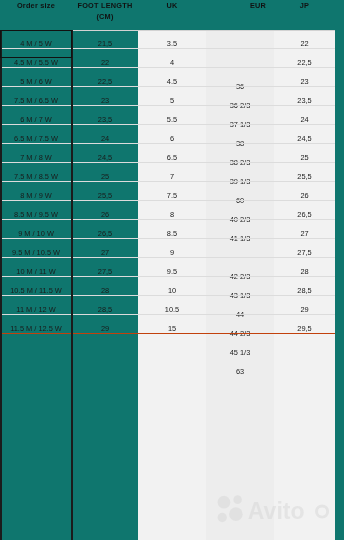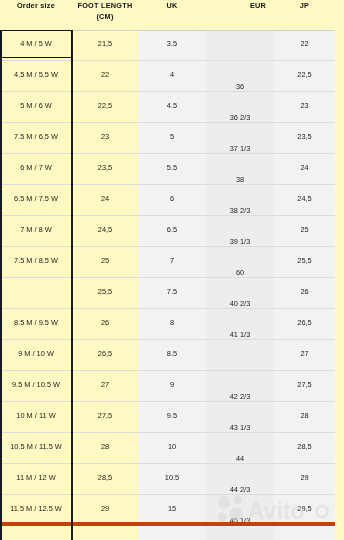--- a/index.html
+++ b/index.html
@@ -13,21 +13,21 @@
     overflow: hidden;
     font-family: "Liberation Sans", sans-serif;
     color: #1a1a1a;
     position: relative;
   }
 
   #size-chart {
     position: relative;
     width: 344px;
     height: 540px;
-    background: #fef9c3;
+    background: #0f766e;
     text-decoration: underline;
   }
 
   
   .shade-band {
     position: absolute;
     top: 30px;
     bottom: 0;
     background: #f2f2f2;
     z-index: 0;
@@ -64,25 +64,25 @@
   
   .chart-body {
     position: absolute;
     top: 30px; left: 0;
     width: 335px;
     z-index: 2;
   }
 
   .row {
     position: relative;
-    height: 31px;
+    height: 19px;
     border-bottom: 1px solid #dcdcdc;
     box-sizing: border-box;
   }
-  .row:last-child { border-bottom: 4px solid #c2410c; }
+  .row:last-child { border-bottom: 1px solid #c2410c; }
 
   .cell {
     position: absolute;
     top: 0;
     height: 27.2px;
     line-height: 27.2px;
     text-align: center;
     font-size: 7.4px;
     color: #1a1a1a;
     white-space: nowrap;
@@ -213,20 +213,21 @@
         <div class="cell c-jp">25</div>
       </div>
       <div class="row">
         <div class="cell c-order">7.5 M / 8.5 W</div>
         <div class="cell c-cm">25</div>
         <div class="cell c-uk">7</div>
         <div class="cell c-eur">40 2/3</div>
         <div class="cell c-jp">25,5</div>
       </div>
       <div class="row">
+        <div class="cell c-order">8 M / 9 W</div>
         <div class="cell c-cm">25,5</div>
         <div class="cell c-uk">7.5</div>
         <div class="cell c-eur">41 1/3</div>
         <div class="cell c-jp">26</div>
       </div>
       <div class="row">
         <div class="cell c-order">8.5 M / 9.5 W</div>
         <div class="cell c-cm">26</div>
         <div class="cell c-uk">8</div>
         <div class="cell c-jp">26,5</div>
@@ -263,21 +264,21 @@
         <div class="cell c-order">11 M / 12 W</div>
         <div class="cell c-cm">28,5</div>
         <div class="cell c-uk">10.5</div>
         <div class="cell c-eur">45 1/3</div>
         <div class="cell c-jp">29</div>
       </div>
       <div class="row">
         <div class="cell c-order">11.5 M / 12.5 W</div>
         <div class="cell c-cm">29</div>
         <div class="cell c-uk">15</div>
-        <div class="cell c-eur">41</div>
+        <div class="cell c-eur">63</div>
         <div class="cell c-jp">29,5</div>
       </div>
     </div>
 
   <div class="rule-left"></div>
   <div class="rule-mid"></div>
 
   <div class="first-row-box"></div>
 
   <div class="watermark">

